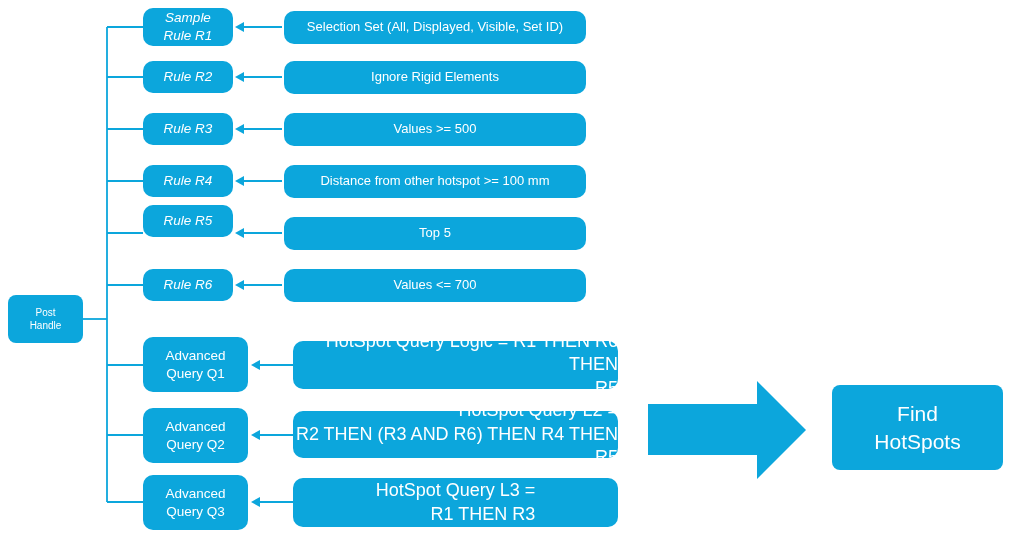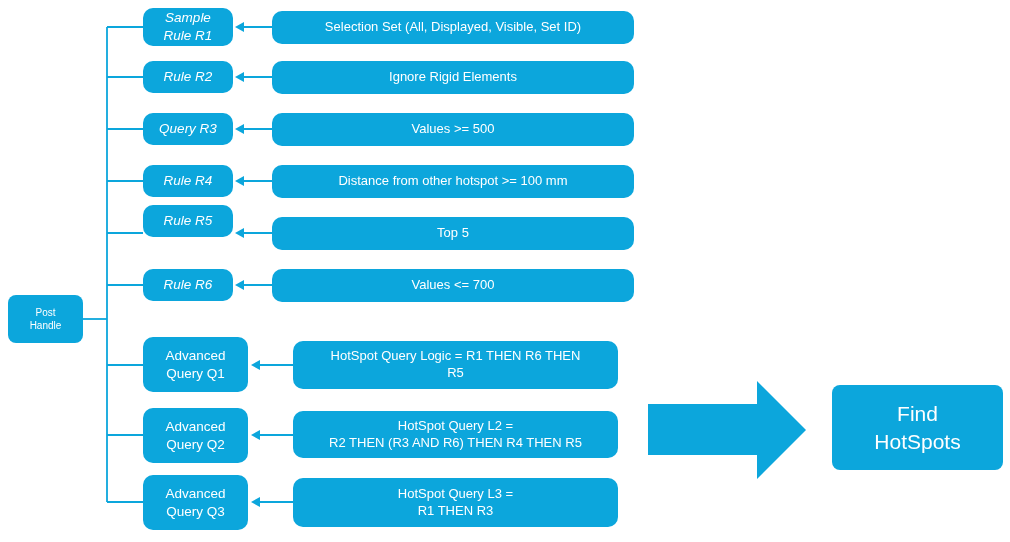--- a/index.html
+++ b/index.html
@@ -15,22 +15,22 @@
 
   .node {
     position:absolute; background:var(--accent); color:var(--text);
     display:flex; align-items:center; justify-content:center;
     text-align:center; white-space:pre-line; line-height:1.3;
     border-radius:10px;
   }
   .rule-node  { left:143px; width:90px;  height:32px; font-size:13.5px;font-style:italic; }
   .rule-node.tall { height:38px; }
   .q-node     { left:143px; width:105px; height:55px; font-size:13.5px;text-align:center; }
-  .rule-desc  { left:272px; width:362px; height:33px; font-size:13px; }
-  .q-desc     { left:293px; width:325px; font-size:13px; }
+  .rule-desc  { left:284px; width:302px; height:33px; font-size:13px; }
+  .q-desc     { left:293px; width:325px; font-size:18px;text-align:right; }
   .post-node  { left:8px; top:295px; width:75px; height:48px; font-size:10px; border-radius:8px; }
   .find-node  { left:832px; top:385px; width:171px; height:85px; font-size:21px; border-radius:8px; }
 </style>
 </head>
 <body>
 
 <div class="canvas">
 
   <svg class="wires" viewBox="0 0 1010 542">
 
@@ -68,21 +68,21 @@
 
     <polygon points="648,404 757,404 757,381 806,430 757,479 757,455 648,455"></polygon>
   </svg>
 
   <div class="node post-node">Post
 Handle</div>
 
   <div class="node rule-node tall" style="top:8px">Sample
 Rule R1</div>
   <div class="node rule-node" style="top:61px">Rule R2</div>
-  <div class="node rule-node" style="top:113px">Query R3</div>
+  <div class="node rule-node" style="top:113px">Rule R3</div>
   <div class="node rule-node" style="top:165px">Rule R4</div>
   <div class="node rule-node" style="top:205px">Rule R5</div>
   <div class="node rule-node" style="top:269px">Rule R6</div>
   <div class="node q-node" style="top:337px">Advanced
 Query Q1</div>
   <div class="node q-node" style="top:408px">Advanced
 Query Q2</div>
   <div class="node q-node" style="top:475px">Advanced
 Query Q3</div>
 

